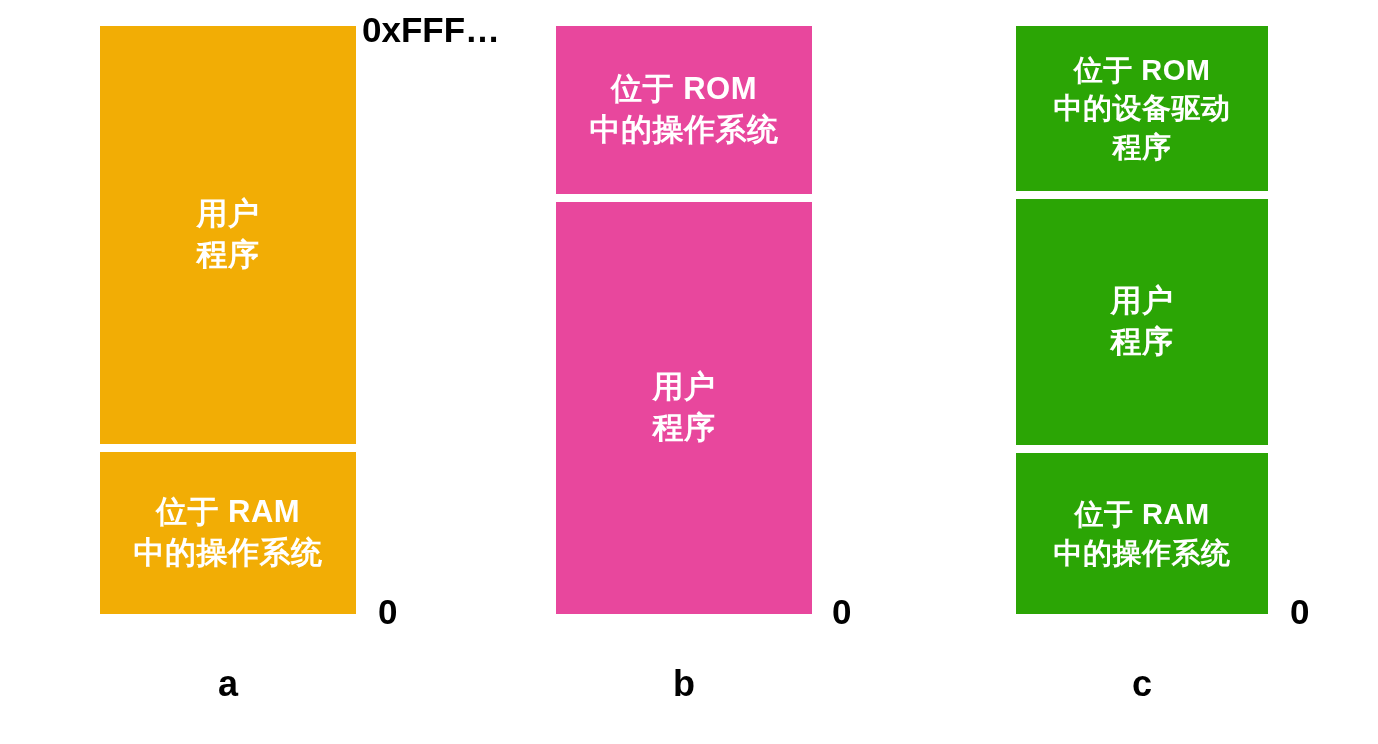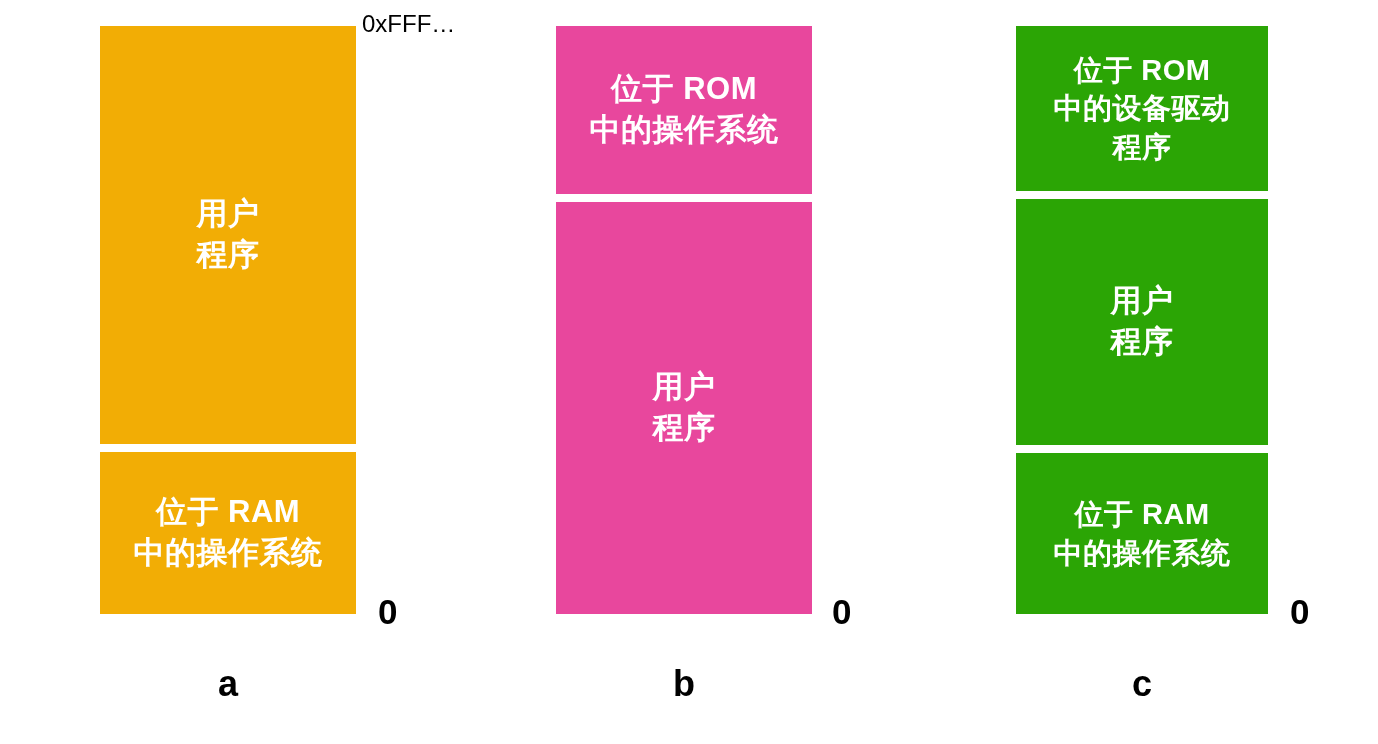--- a/index.html
+++ b/index.html
@@ -41,22 +41,22 @@
   }
   .seg-gap {
     flex: 0 0 auto;
     background: #ffffff;
   }
 
   
   .addr-label {
     position: absolute;
     color: #000000;
-    font-weight: normal;
-    font-size: 24px;
+    font-weight: bold;
+    font-size: 35px;
     line-height: 1;
     white-space: nowrap;
   }
   .zero-label {
     position: absolute;
     color: #000000;
     font-weight: bold;
     font-size: 35px;
     line-height: 1;
     white-space: nowrap;

